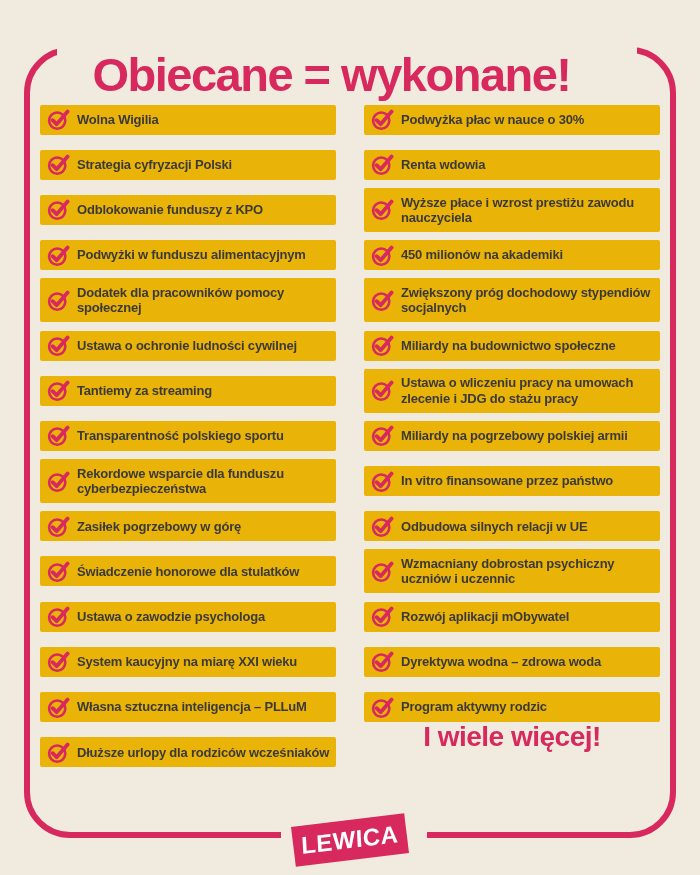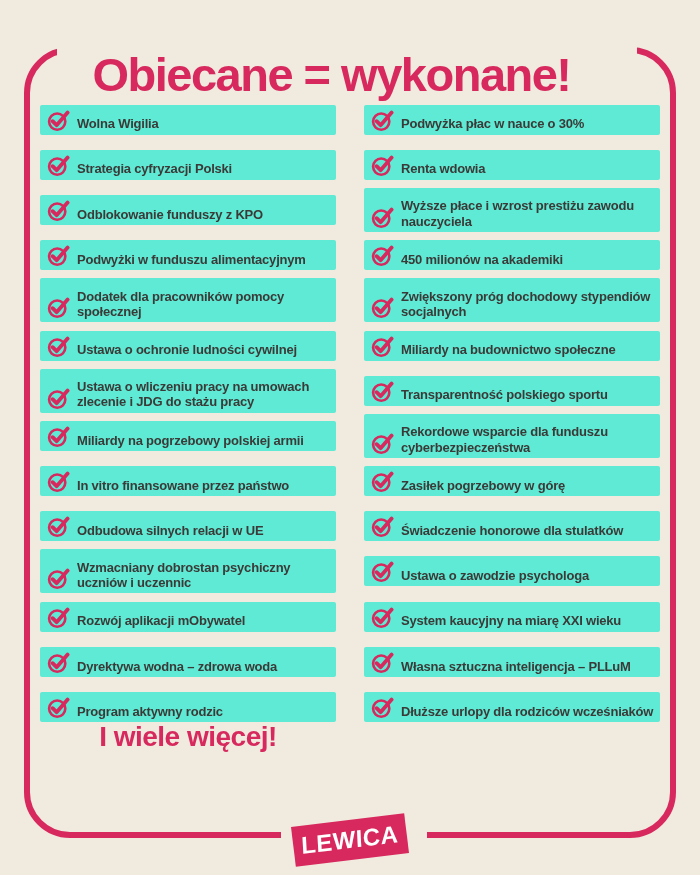--- a/index.html
+++ b/index.html
@@ -48,28 +48,28 @@
     grid-template-columns: 296px 296px;
     column-gap: 28px;
     grid-auto-rows: 45.2px;
     z-index: 2;
   }
   .cell {
     display: flex;
     align-items: center;
   }
   .box {
-    background: #5eead4;
+    background: #eab308;
     border-radius: 2px;
     width: 100%;
     box-sizing: border-box;
     min-height: 30px;
     padding: 3px 8px 3px 7px;
     display: flex;
-    align-items: flex-end;
+    align-items: center;
     gap: 7px;
     margin-top: 24px;
   }
   .box.two-line { min-height: 44px; }
   .check-icon { flex: 0 0 auto; display: block; }
   .label {
     color: #3b3a38;
     font-size: 13px;
     font-weight: 700;
     letter-spacing: -0.2px;
@@ -233,20 +233,29 @@
   <div class="cell">
     <div class="box">
       <svg class="check-icon" width="23" height="23" viewBox="0 0 23 23">
         <circle cx="10.2" cy="12.6" r="8.1" fill="none" stroke="#d7295e" stroke-width="2.6"></circle>
         <path d="M5.6 12.2 L9.6 16.2 L20.6 3.6" fill="none" stroke="#d7295e" stroke-width="3.8" stroke-linecap="round" stroke-linejoin="round"></path>
       </svg>
       <span class="label">Miliardy na budownictwo społeczne</span>
     </div>
   </div>
 
+  <div class="cell">
+    <div class="box">
+      <svg class="check-icon" width="23" height="23" viewBox="0 0 23 23">
+        <circle cx="10.2" cy="12.6" r="8.1" fill="none" stroke="#d7295e" stroke-width="2.6"></circle>
+        <path d="M5.6 12.2 L9.6 16.2 L20.6 3.6" fill="none" stroke="#d7295e" stroke-width="3.8" stroke-linecap="round" stroke-linejoin="round"></path>
+      </svg>
+      <span class="label">Tantiemy za streaming</span>
+    </div>
+  </div>
 
   <div class="cell">
     <div class="box two-line">
       <svg class="check-icon" width="23" height="23" viewBox="0 0 23 23">
         <circle cx="10.2" cy="12.6" r="8.1" fill="none" stroke="#d7295e" stroke-width="2.6"></circle>
         <path d="M5.6 12.2 L9.6 16.2 L20.6 3.6" fill="none" stroke="#d7295e" stroke-width="3.8" stroke-linecap="round" stroke-linejoin="round"></path>
       </svg>
       <span class="label">Ustawa o wliczeniu pracy na umowach zlecenie i JDG do stażu pracy</span>
     </div>
   </div>

